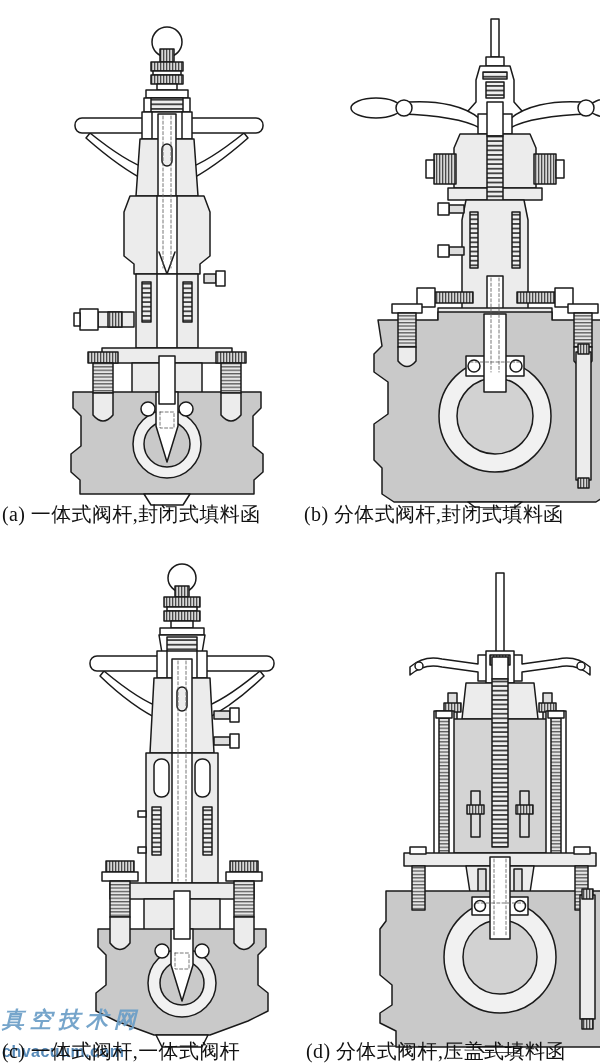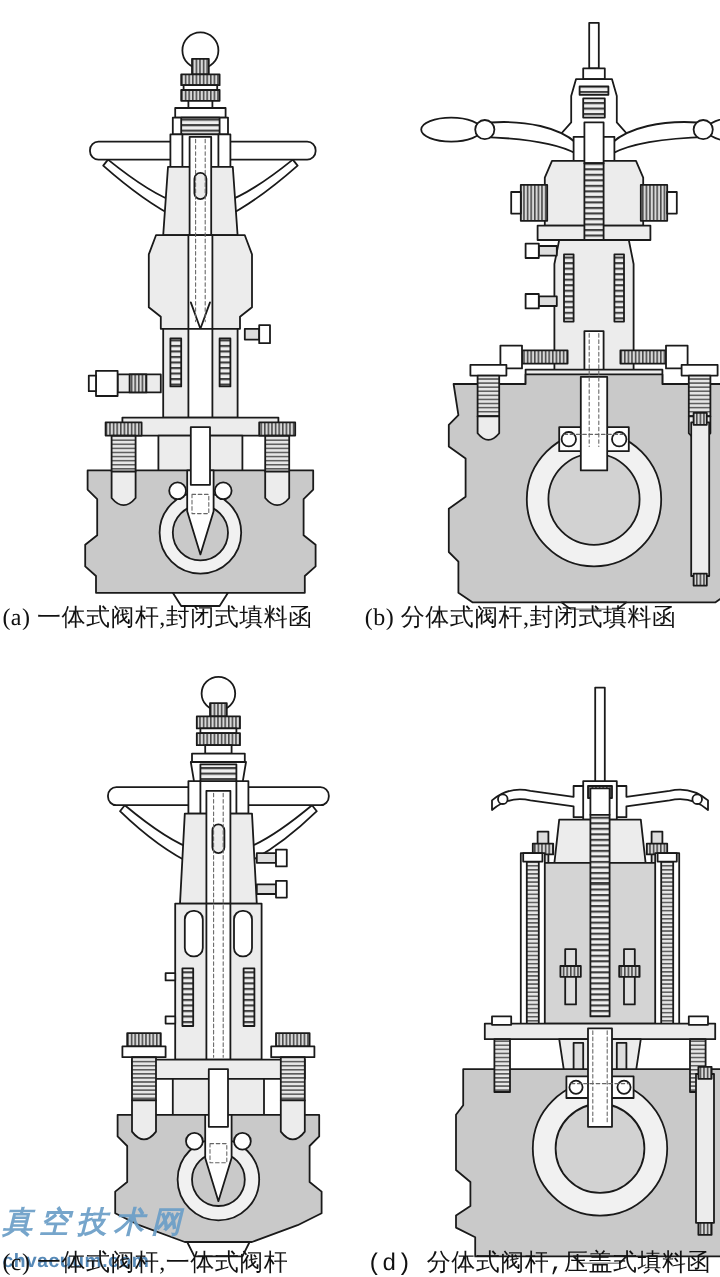--- a/index.html
+++ b/index.html
@@ -16,24 +16,24 @@
   .fig-c{left:0;top:545px;}
   .fig-d{left:300px;top:545px;}
   .cap{
     position:absolute;font-size:20px;color:#111;white-space:nowrap;
     letter-spacing:0.4px;z-index:10;
     font-family:"Liberation Serif","DejaVu Serif",serif;
   }
   .cap-a{left:2px;top:501px;}
   .cap-b{left:304px;top:501px;text-align:right;}
   .cap-c{left:2px;top:1038px;}
-  .cap-d{left:306px;top:1038px;font-family:Liberation Mono, monospace;}
+  .cap-d{left:306px;top:1038px;}
   .watermark{position:absolute;left:2px;top:1004px;z-index:5;pointer-events:none;}
   .wm-name{
-    font-size:25px;font-weight:bold;font-style:italic;color:#6b9ec7;
+    font-size:22px;font-weight:bold;font-style:italic;color:#6b9ec7;
     letter-spacing:6px;opacity:0.92;
     font-family:"DejaVu Serif","Liberation Serif",serif;
     line-height:30px;
     text-align:center;
   }
   .wm-url{
     font-size:16px;font-weight:bold;color:#4d83b4;letter-spacing:0.5px;opacity:0.95;
     font-family:"Liberation Sans","DejaVu Sans",sans-serif;
     line-height:20px;margin-top:8px;
   }

